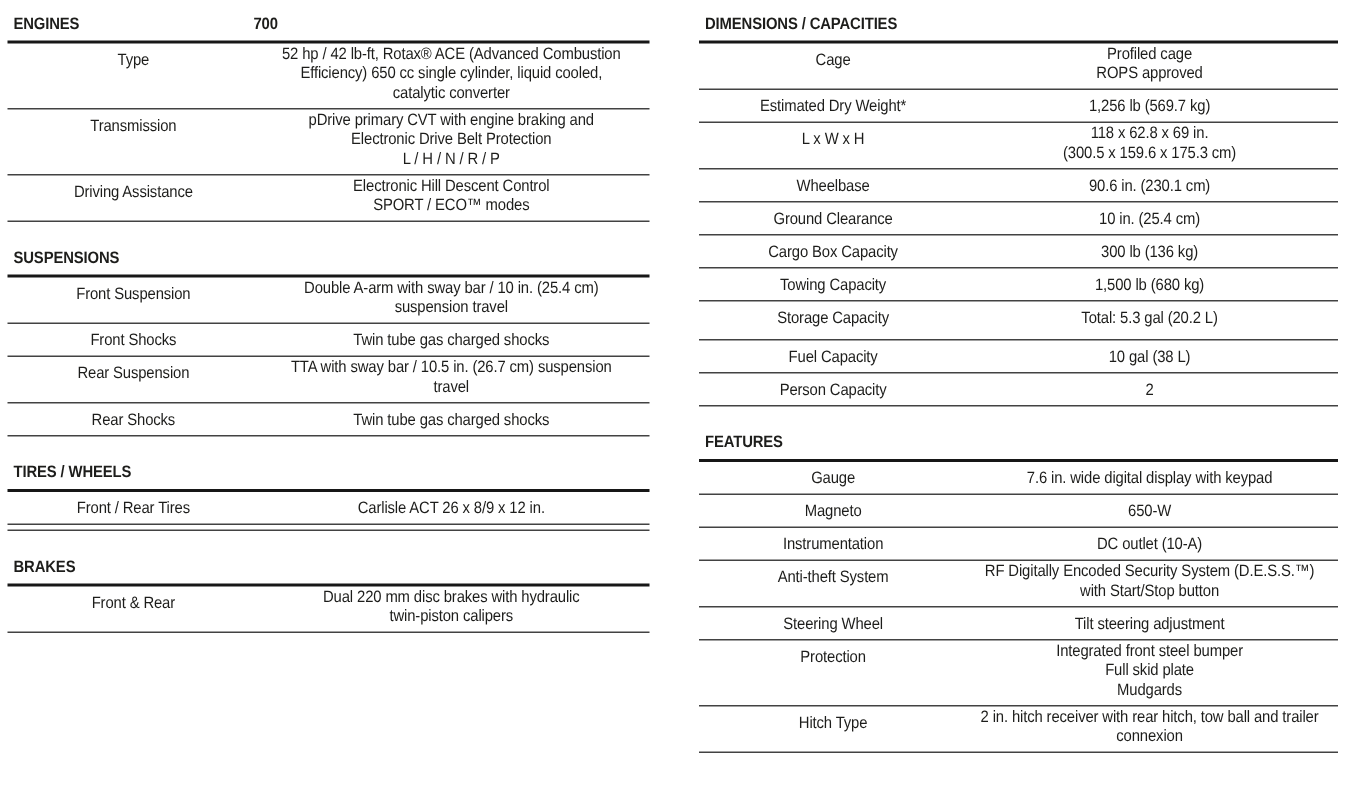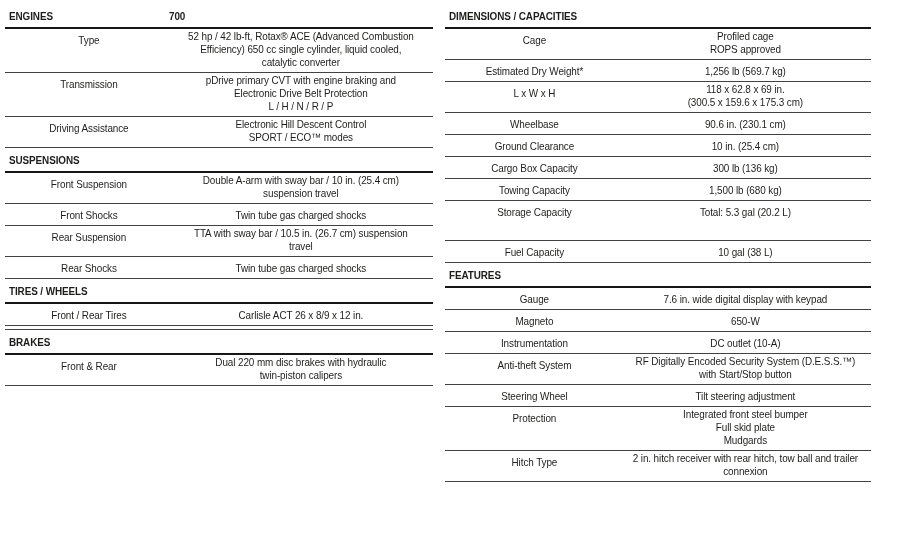--- a/index.html
+++ b/index.html
@@ -13,42 +13,42 @@
     overflow: hidden;
     font-family: "Liberation Sans", sans-serif;
     color: #1d1d1b;
   }
   .page {
     box-sizing: border-box;
     width: 900px;
     height: 526px;
     padding: 6px 22px 0 5px;
     display: flex;
-    gap: 12px;
+    gap: 33px;
   }
   .col { flex: 0 0 auto; }
   .col-0 { width: 428px; --label-w: 164px; }
   .col-1 { width: 426px; --label-w: 175px; }
 
-  .spec-section + .spec-section { margin-top: 2px; }
+  .spec-section + .spec-section { margin-top: 14px; }
 
   .sec-head {
     display: grid;
     grid-template-columns: var(--label-w) 1fr;
     border-bottom: 2px solid #171717;
     padding-bottom: 3px;
   }
   .spec-row {
     display: grid;
     grid-template-columns: var(--label-w) 1fr;
     border-bottom: 1px solid #424242;
     padding: 1px 0 2px 0;
     text-align: center;
   }
-  .spec-row.tall { padding-bottom: 20px; }
+  .spec-row.tall { padding-bottom: 6px; }
 
   .cell { overflow: visible; }
   .cell.label { padding-left: 4px; }
 
   .inner {
     display: inline-block;
     font-size: 11px;
     line-height: 13px;
     letter-spacing: -0.1px;
     white-space: pre-line;
@@ -292,20 +292,28 @@
 
   <div class="spec-row">
     <div class="cell label">
       <span class="inner row-label">Fuel Capacity</span>
     </div>
     <div class="cell value">
       <span class="inner row-value">10 gal (38 L)</span>
     </div>
   </div>
 
+  <div class="spec-row">
+    <div class="cell label">
+      <span class="inner row-label">Person Capacity</span>
+    </div>
+    <div class="cell value">
+      <span class="inner row-value">2</span>
+    </div>
+  </div>
 </div>
   </section>
 
   <section class="spec-section">
     <header class="sec-head">
       <div class="cell label">
         <span class="inner sec-title">FEATURES</span>
       </div>
       <div class="cell value">
         <span class="inner sec-value"></span>

